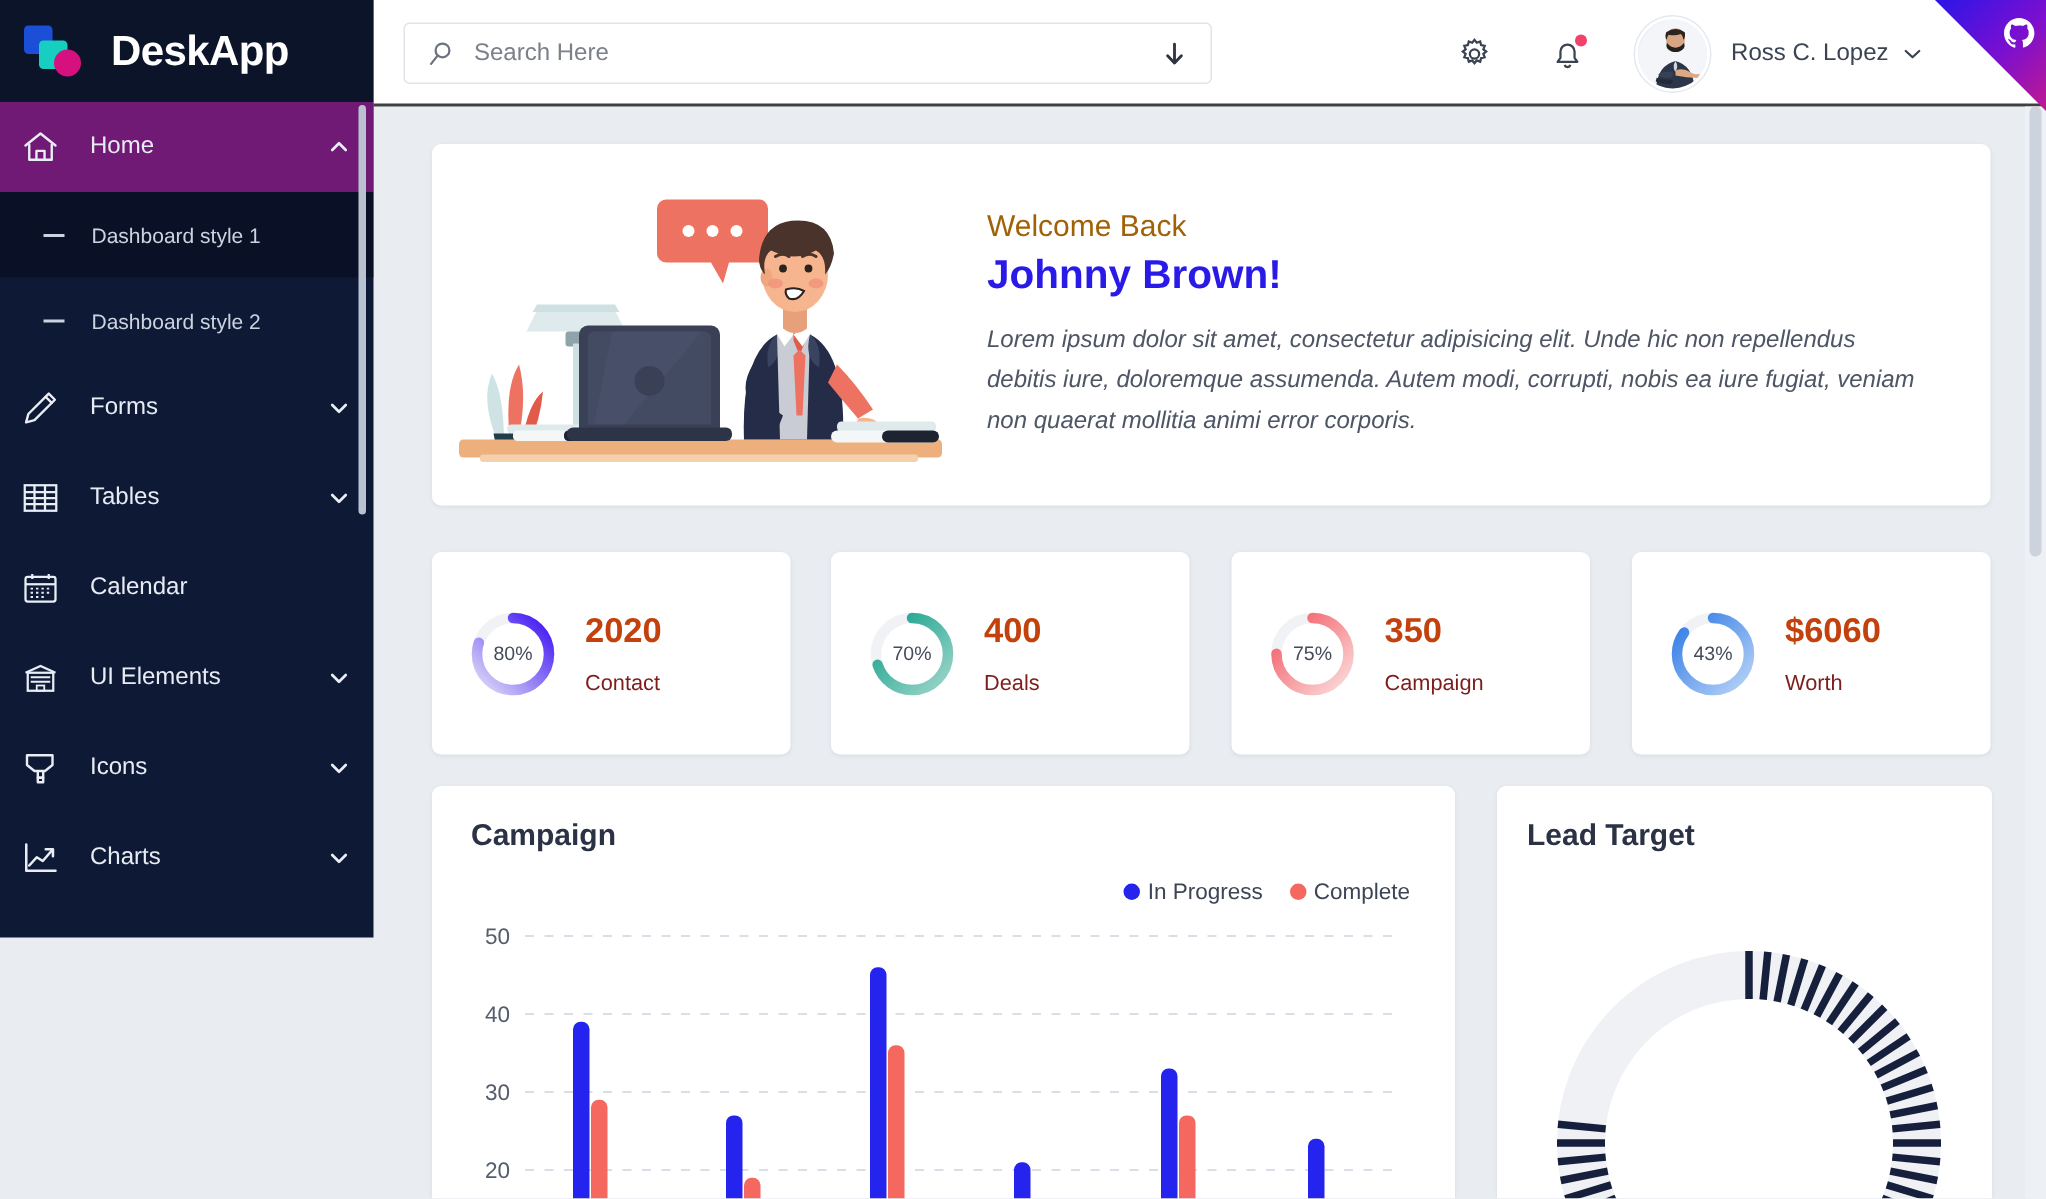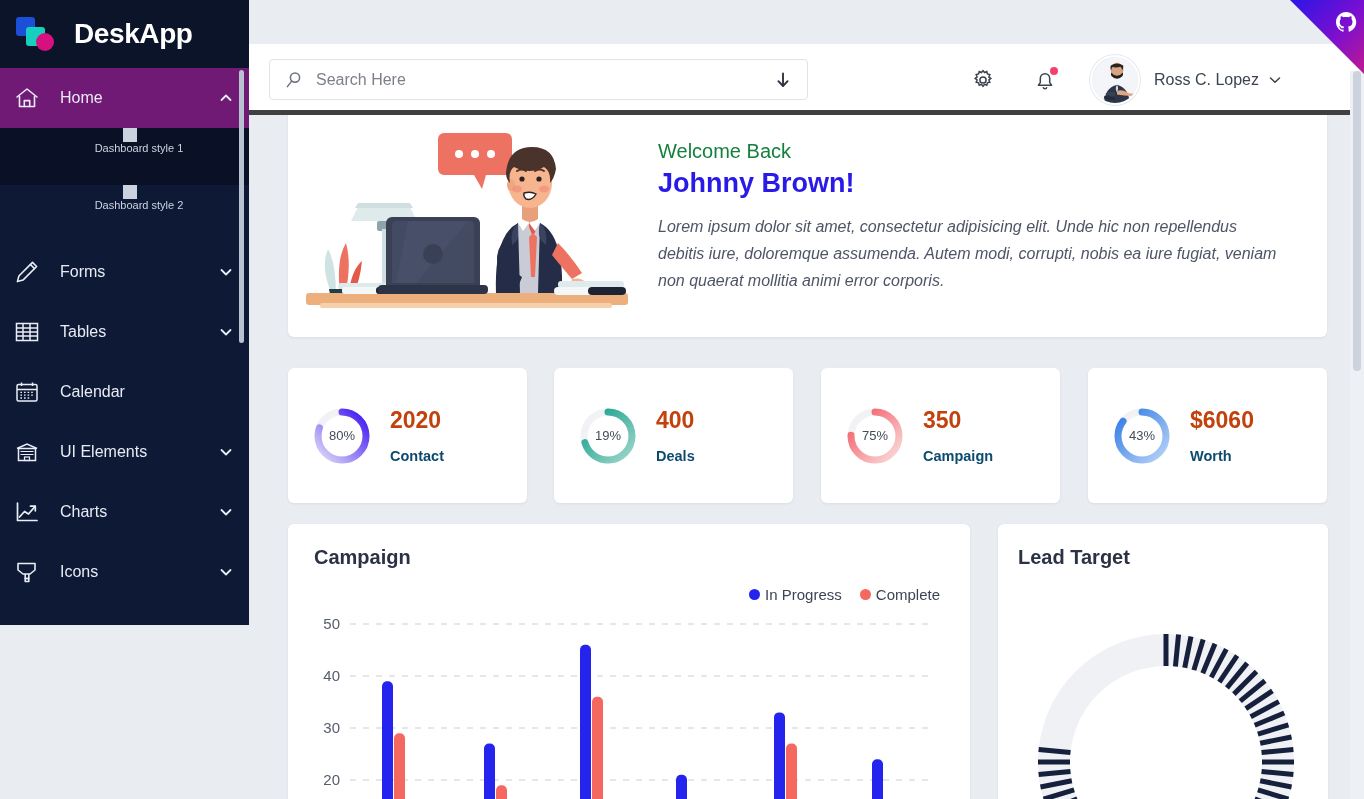--- a/index.html
+++ b/index.html
@@ -49,42 +49,41 @@
     position: relative;
   }
   .nav-item.active { background: #701a75; }
   .nav-icon {
     width: 32px; flex: 0 0 32px; display: flex; align-items: center; justify-content: flex-start;
   }
   .nav-label { flex: 1; padding-left: 14px; white-space: nowrap; }
   .nav-chev { width: 14px; height: 14px; flex: 0 0 14px; }
   .sub-item {
     display: flex; align-items: center; height: 57px;
-    padding-left: 29px; color: #ccd3e0; font-size: 11px; cursor: pointer; flex-direction: column;
+    padding-left: 29px; color: #ccd3e0; font-size: 14px; cursor: pointer;
   }
   .sub-item.active { background: #0a1126; }
   .sub-dash {
     display: inline-block; width: 14px; height: 2px; background: #ccd3e0;
     margin-right: 18px; flex: 0 0 14px;
   }
   #side-scrollbar {
     position: absolute; right: 5px; top: 70px;
     width: 5px; height: 273px; border-radius: 3px;
     background: #b9c2d0;
   }
 
   
   #header {
     position: absolute; left: 249px; top: 0;
     width: 1115px; height: 71px;
     background: #fff;
-    border-bottom: 5px solid #404040;
+    border-bottom: 2px solid #404040;
     display: flex; align-items: center;
     z-index: 30;
-    margin-top: 44px;
   }
   #search-wrap {
     position: absolute; left: 20px; top: 15px;
     width: 539px; height: 41px;
     border: 1px solid #dfe3ea; border-radius: 4px;
     background: #fff;
     display: flex; align-items: center;
   }
   #search-icon { margin-left: 14px; flex: 0 0 20px; }
   #search-input {
@@ -144,39 +143,39 @@
   }
 
   
   #welcome-card {
     position: absolute; left: 39px; top: 25px;
     width: 1039px; height: 241px;
     display: flex; align-items: center;
   }
   #welcome-illustration { width: 340px; flex: 0 0 340px; height: 200px; margin-left: 8px;}
   #welcome-text { flex: 1; padding-left: 22px; padding-right: 40px; }
-  #welcome-back { font-size: 20px; color: #15803d; margin-bottom: 5px; }
+  #welcome-back { font-size: 20px; color: #a16207; margin-bottom: 5px; }
   #welcome-name {
     font-size: 27px; font-weight: bold; color: #2a1ae8; margin-bottom: 14px;
   }
   #welcome-desc { font-size: 16px; line-height: 27px; color: #4e5565; font-style: italic; }
 
   
   .stat-card {
     position: absolute; top: 297px; width: 239px; height: 135px;
     display: flex; align-items: center;
   }
   .stat-ring { width: 60px; height: 60px; flex: 0 0 60px; margin-left: 24px; position: relative; }
   .stat-ring-label {
     position: absolute; inset: 0; display: flex; align-items: center; justify-content: center;
     font-size: 13px; color: #444b5a;
   }
   .stat-texts { margin-left: 18px; }
   .stat-value { font-size: 23px; font-weight: bold; color: #c2410c; line-height: 1.15; }
-  .stat-label { font-size: 14.5px; font-weight: bold; color: #0c4a6e; margin-top: 15px; }
+  .stat-label { font-size: 14.5px; font-weight: normal; color: #7f1d1d; margin-top: 15px; }
 
   
   #activity-card {
     position: absolute; left: 39px; top: 453px;
     width: 682px; height: 330px;
     padding: 22px 26px;
   }
   .card-title { font-size: 20px; font-weight: bold; color: #2b3245; }
   #chart-legend {
     position: absolute; right: 30px; top: 62px;
@@ -295,43 +294,43 @@
       <span class="nav-label">UI Elements</span>
       <span class="nav-chev">
         <svg width="14" height="14" viewBox="0 0 14 14" fill="none" stroke="#e9edf5" stroke-width="1.8" stroke-linecap="round" stroke-linejoin="round">
           <path d="M2.5 5 L7 9.5 L11.5 5"></path>
         </svg>
       </span>
     </div>
 
     <div class="nav-item">
       <span class="nav-icon">
+        <svg width="26" height="24" viewBox="0 0 26 24" fill="none" stroke="#e9edf5" stroke-width="1.6" stroke-linejoin="round">
+          <path d="M4 3.5 H21 V10 L16 14 H9 L4 10 Z"></path>
+          <path d="M11.2 14 V18.5 H14.8 V14"></path>
+          <path d="M11.2 18.5 H14.8 V21.5 H11.2 Z"></path>
+        </svg>
+      </span>
+      <span class="nav-label">Icons</span>
+      <span class="nav-chev">
+        <svg width="14" height="14" viewBox="0 0 14 14" fill="none" stroke="#e9edf5" stroke-width="1.8" stroke-linecap="round" stroke-linejoin="round">
+          <path d="M2.5 5 L7 9.5 L11.5 5"></path>
+        </svg>
+      </span>
+    </div>
+
+    <div class="nav-item">
+      <span class="nav-icon">
         <svg width="26" height="24" viewBox="0 0 26 24" fill="none" stroke="#e9edf5" stroke-width="1.7" stroke-linecap="round" stroke-linejoin="round">
           <path d="M3.5 3 V20.5 H23"></path>
           <path d="M5.5 17 L10.5 11.5 L14.5 14 L21 6.5"></path>
           <path d="M16.5 6.2 H21.3 V10.8"></path>
         </svg>
       </span>
       <span class="nav-label">Charts</span>
-      <span class="nav-chev">
-        <svg width="14" height="14" viewBox="0 0 14 14" fill="none" stroke="#e9edf5" stroke-width="1.8" stroke-linecap="round" stroke-linejoin="round">
-          <path d="M2.5 5 L7 9.5 L11.5 5"></path>
-        </svg>
-      </span>
-    </div>
-
-    <div class="nav-item">
-      <span class="nav-icon">
-        <svg width="26" height="24" viewBox="0 0 26 24" fill="none" stroke="#e9edf5" stroke-width="1.6" stroke-linejoin="round">
-          <path d="M4 3.5 H21 V10 L16 14 H9 L4 10 Z"></path>
-          <path d="M11.2 14 V18.5 H14.8 V14"></path>
-          <path d="M11.2 18.5 H14.8 V21.5 H11.2 Z"></path>
-        </svg>
-      </span>
-      <span class="nav-label">Icons</span>
       <span class="nav-chev">
         <svg width="14" height="14" viewBox="0 0 14 14" fill="none" stroke="#e9edf5" stroke-width="1.8" stroke-linecap="round" stroke-linejoin="round">
           <path d="M2.5 5 L7 9.5 L11.5 5"></path>
         </svg>
       </span>
     </div>
 
   </div>
 
   <div id="side-scrollbar"></div>
@@ -524,21 +523,21 @@
       <svg width="60" height="60" viewBox="0 0 60 60">
         <defs>
           <linearGradient id="g1" x1="0" y1="1" x2="1" y2="0">
             <stop offset="0%" stop-color="#9ed7cc"></stop>
               <stop offset="100%" stop-color="#0f9d86"></stop>
           </linearGradient>
         </defs>
         <circle cx="30" cy="30" r="24" fill="none" stroke="#f1f2f5" stroke-width="7"></circle>
         <circle cx="30" cy="30" r="24" fill="none" stroke="url(#g1)" stroke-width="7" stroke-linecap="round" stroke-dasharray="105.6 150.8" transform="rotate(-90 30 30)"></circle>
       </svg>
-      <span class="stat-ring-label">19%</span>
+      <span class="stat-ring-label">70%</span>
     </div>
     <div class="stat-texts">
       <div class="stat-value">400</div>
       <div class="stat-label">Deals</div>
     </div>
   </div>
 
   <div class="stat-card card" style="left:572px">
     <div class="stat-ring">
       <svg width="60" height="60" viewBox="0 0 60 60">

